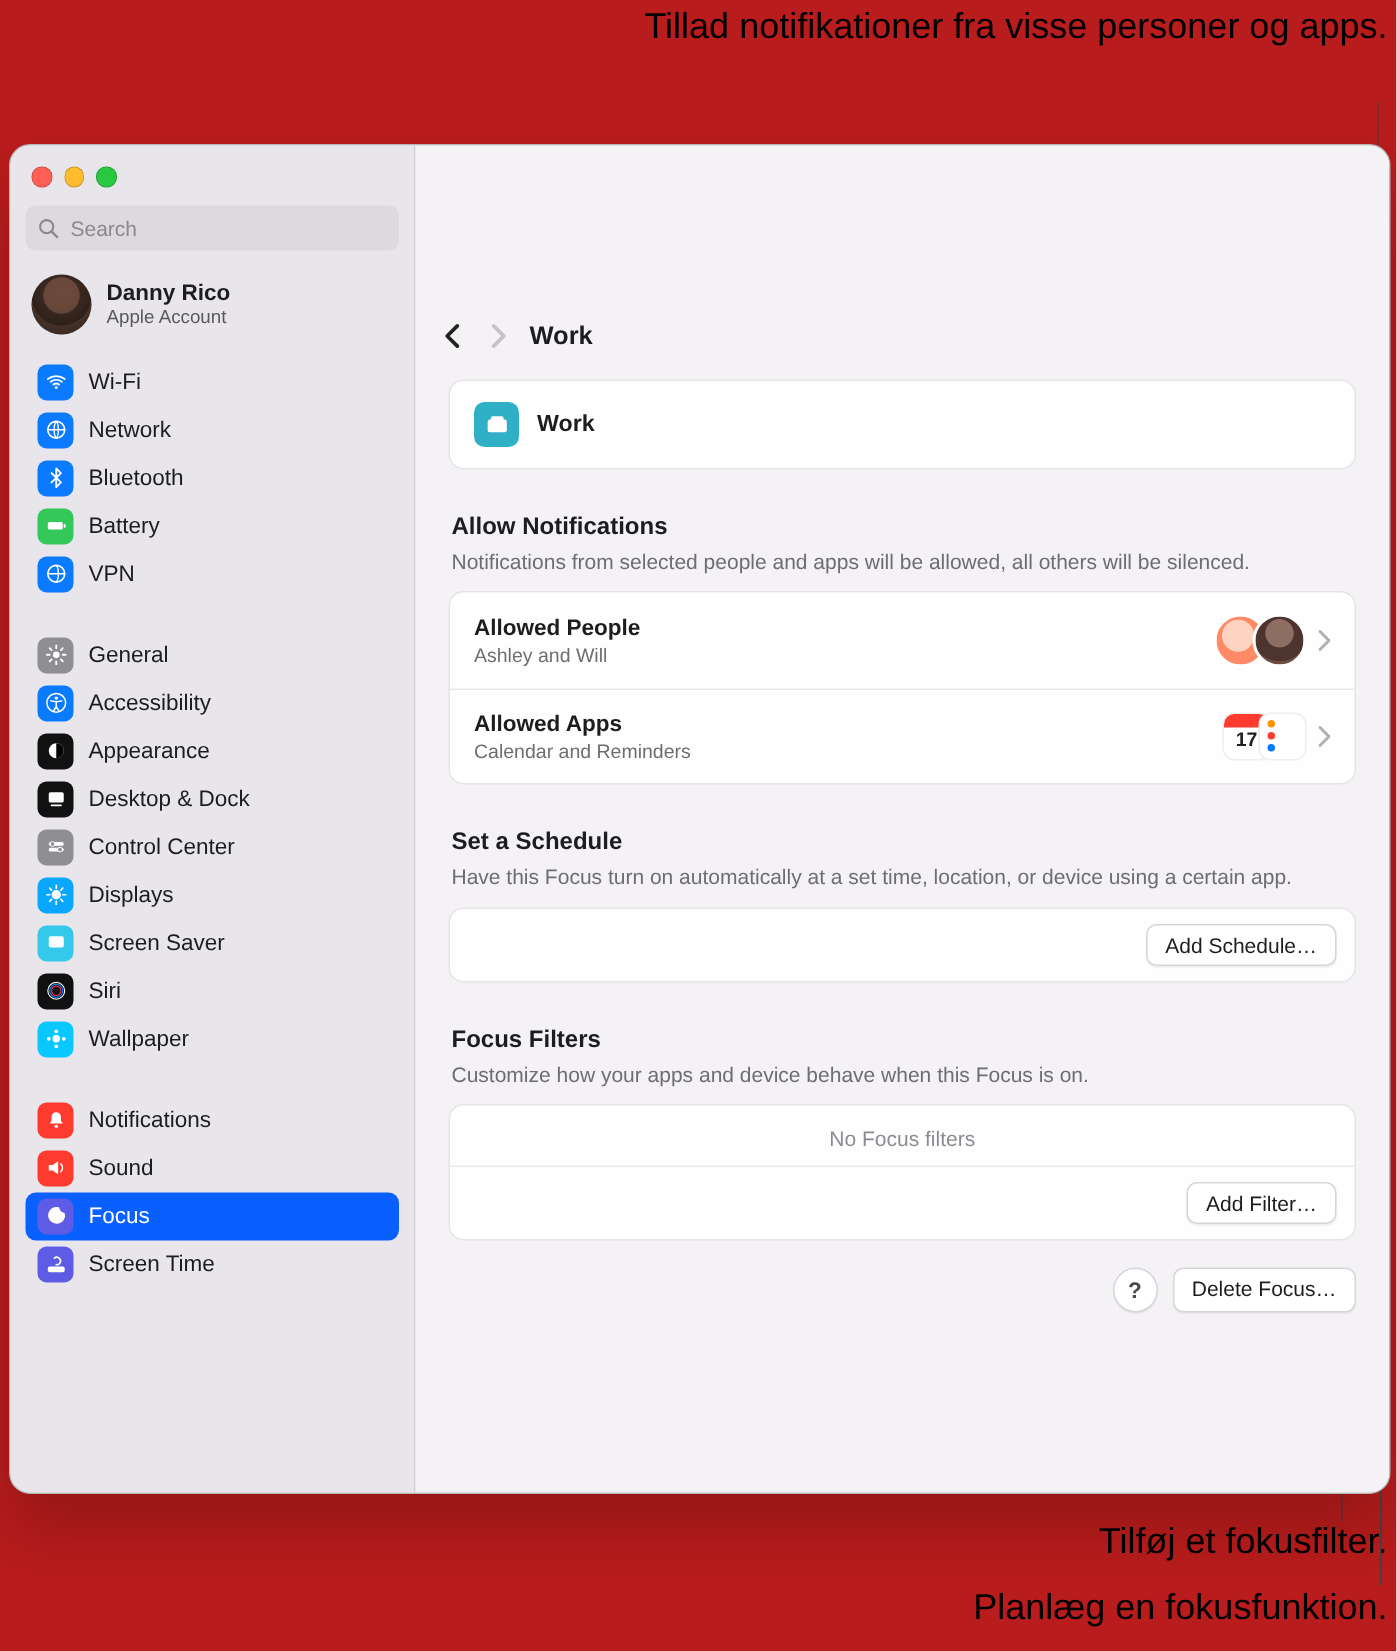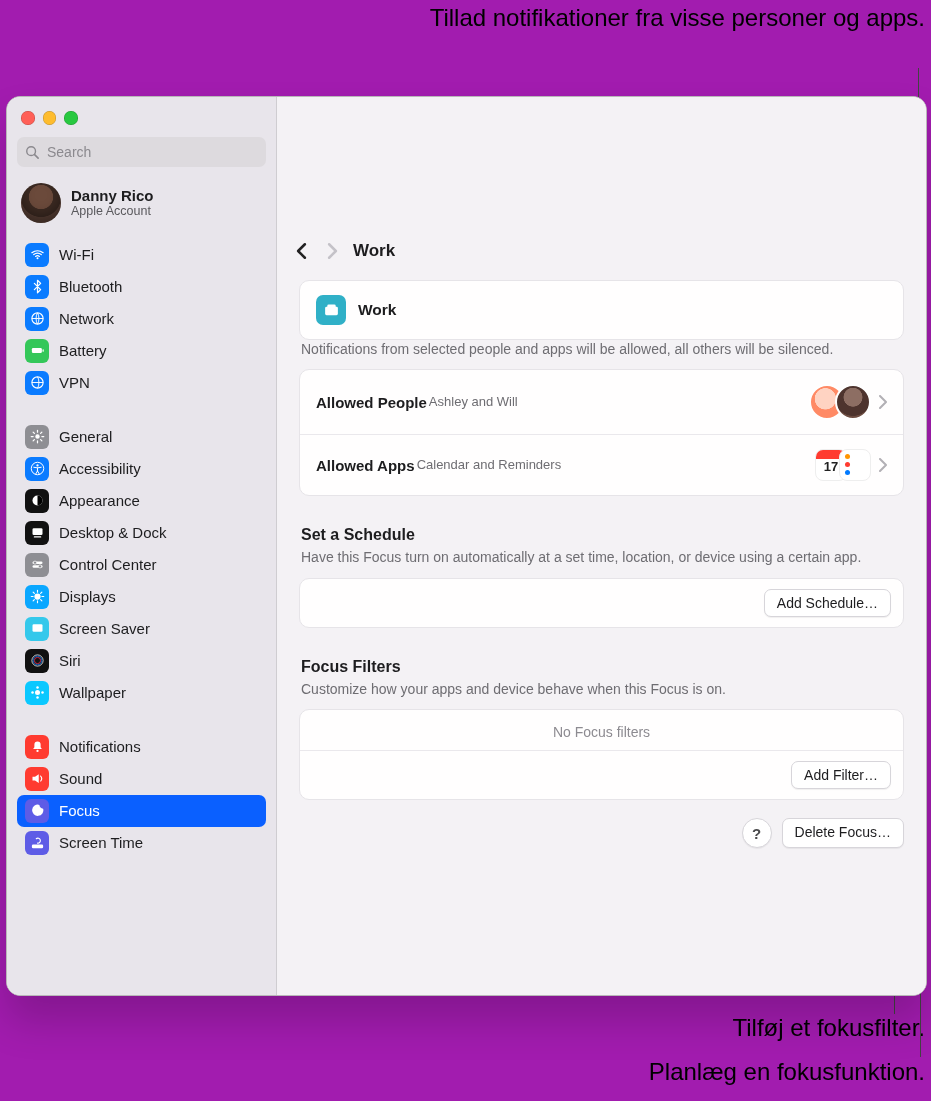--- a/index.html
+++ b/index.html
@@ -7,21 +7,21 @@
     padding: 0;
     background: #fff;
     font-family: -apple-system, "Helvetica Neue", Arial, sans-serif;
     color: #1d1d1f;
     -webkit-font-smoothing: antialiased;
   }
   .stage {
     position: relative;
     width: 931px;
     height: 1101px;
-    background: #a21caf;
+    background: #b91c1c;
   }
   
   .callout {
     position: absolute;
     text-align: right;
     font-size: 24px;
     line-height: 1.35;
     color: #000;
   }
   .callout.right { right: 6px; }
@@ -184,21 +184,21 @@
   .focus-icon svg{width:17px;height:17px;fill:#fff;}
 
   .section-title {font-size:16px;font-weight:700;margin:30px 2px 4px 2px;}
   .section-sub {font-size:14px;color:#6e6d72;margin:0 2px 10px 2px;line-height:1.4;}
 
   .row-list .row {
     display:flex;align-items:center;justify-content:space-between;
     padding:14px 16px;
   }
   .row-list .row + .row { border-top:1px solid #eae8ec; }
-  .row-main {display:flex;gap:2px;}
+  .row-main {display:flex;flex-direction:column;gap:2px;}
   .row-title{font-size:15px;font-weight:550;}
   .row-sub{font-size:13px;color:#6e6d72;}
   .row-right{display:flex;align-items:center;gap:8px;}
   .chevron{color:#b2b0b5;}
   .chevron svg{width:8px;height:14px;display:block;fill:#b2b0b5;}
 
   .avatars {display:flex;}
   .avatars span{
     width:32px;height:32px;border-radius:50%;border:2px solid #fff;
   }
@@ -286,33 +286,33 @@
               <svg viewBox="0 0 24 24">
                 <path d="M3 9a15 15 0 0 1 18 0M6 12a10 10 0 0 1 12 0M9 15a5 5 0 0 1 6 0" fill="none" stroke="#fff" stroke-width="2" stroke-linecap="round"></path>
                 <circle cx="12" cy="18" r="1.6" fill="#fff"></circle>
               </svg>
             </span>
             <span>Wi-Fi</span>
           </div>
           <div class="nav-item">
             <span class="nav-icon" style="background: rgb(10, 123, 255);">
               <svg viewBox="0 0 24 24">
-                <path d="M7 7l10 10-5 5V2l5 5L7 17" fill="none" stroke="#fff" stroke-width="2" stroke-linejoin="round" stroke-linecap="round"></path>
-              </svg>
-            </span>
-            <span>Bluetooth</span>
-          </div>
-          <div class="nav-item">
-            <span class="nav-icon" style="background: rgb(10, 123, 255);">
-              <svg viewBox="0 0 24 24">
                 <circle cx="12" cy="12" r="9" fill="none" stroke="#fff" stroke-width="1.8"></circle>
                 <path d="M3 12h18M12 3c3 3 3 15 0 18M12 3c-3 3-3 15 0 18" fill="none" stroke="#fff" stroke-width="1.5"></path>
               </svg>
             </span>
             <span>Network</span>
+          </div>
+          <div class="nav-item">
+            <span class="nav-icon" style="background: rgb(10, 123, 255);">
+              <svg viewBox="0 0 24 24">
+                <path d="M7 7l10 10-5 5V2l5 5L7 17" fill="none" stroke="#fff" stroke-width="2" stroke-linejoin="round" stroke-linecap="round"></path>
+              </svg>
+            </span>
+            <span>Bluetooth</span>
           </div>
           <div class="nav-item">
             <span class="nav-icon" style="background: rgb(52, 199, 89);">
               <svg viewBox="0 0 24 24">
                 <rect x="3" y="8" width="16" height="8" rx="2" fill="#fff"></rect>
                 <rect x="20" y="10" width="2" height="4" rx="1" fill="#fff"></rect>
               </svg>
             </span>
             <span>Battery</span>
           </div>
@@ -478,20 +478,21 @@
         <div class="panel focus-header">
           <div class="focus-icon">
             <svg viewBox="0 0 24 24">
                 <rect x="6" y="5" width="12" height="5" rx="2" fill="#fff"></rect>
                 <rect x="3" y="8" width="18" height="12" rx="2" fill="#fff"></rect>
               </svg>
           </div>
           <span>Work</span>
         </div>
 
+        <div class="section-title">Allow Notifications</div>
         <div class="section-sub">Notifications from selected people and apps will be allowed, all others will be silenced.</div>
 
         <div class="panel row-list">
           <div class="row">
             <div class="row-main">
               <span class="row-title">Allowed People</span>
               <span class="row-sub">Ashley and Will</span>
             </div>
             <div class="row-right">
               <div class="avatars">

